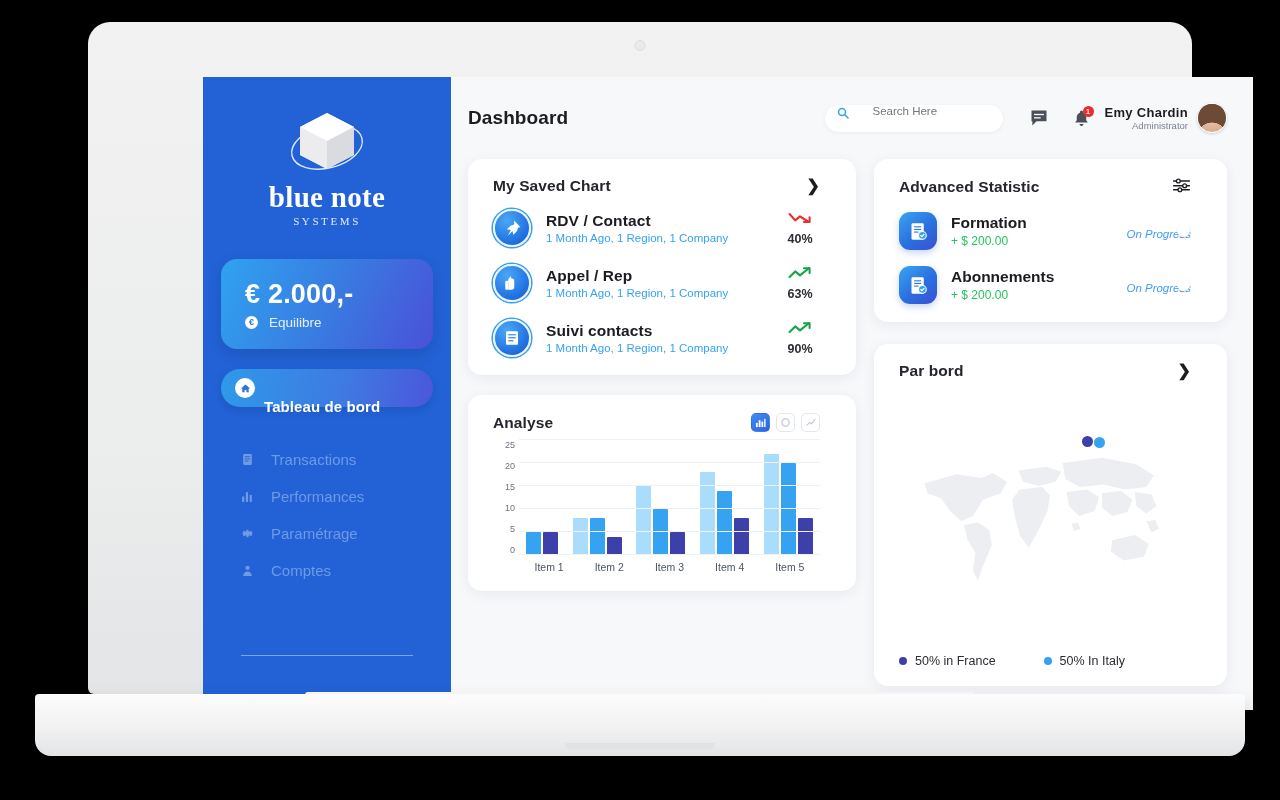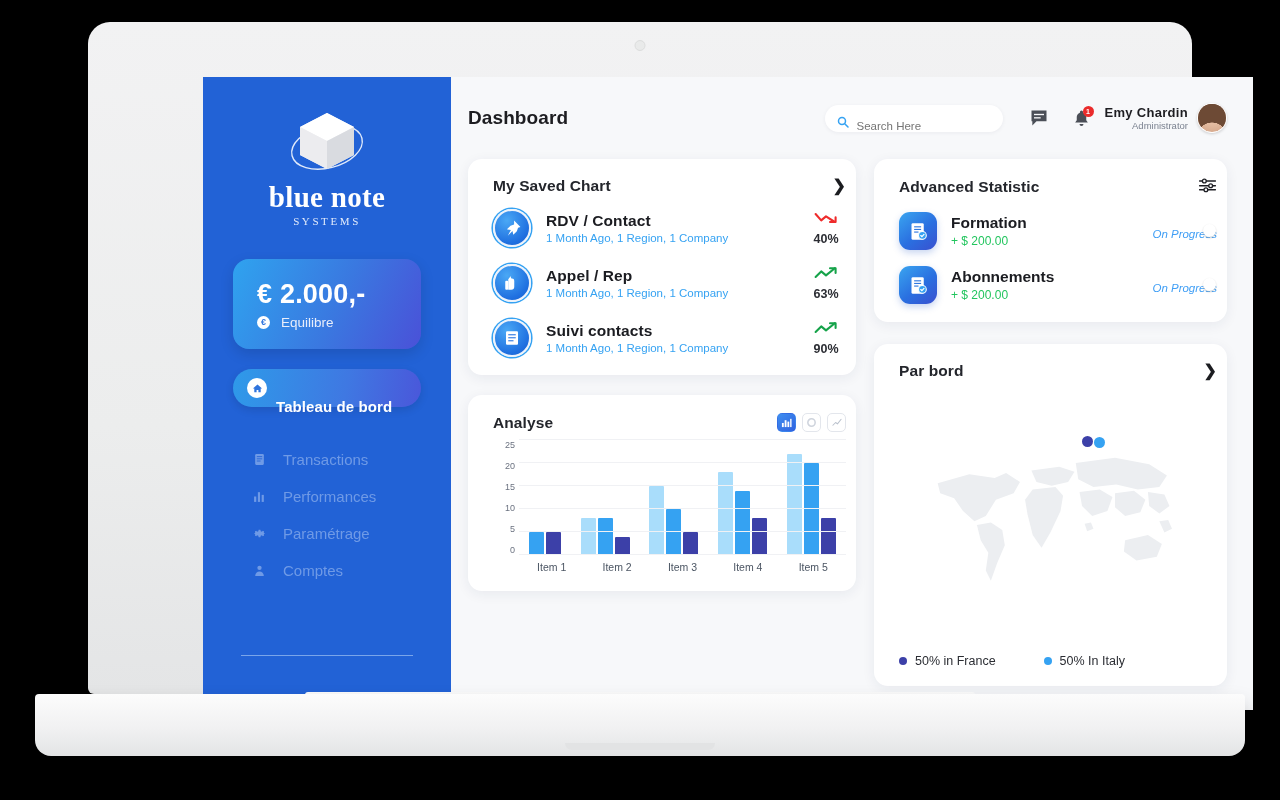--- a/index.html
+++ b/index.html
@@ -56,21 +56,21 @@
   .shadowfloor{
     position:absolute; left:60px; bottom:4px; width:1160px; height:16px;
     background: radial-gradient(ellipse at center, rgba(0,0,0,.45) 0%, rgba(0,0,0,0) 72%);
   }
 
   
   .sidebar {
     width: 248px; flex: 0 0 248px;
     background: #2262d6;
     color: #fff;
-    padding: 22px 12px 0;
+    padding: 22px 0 0;
     position: relative;
   }
   .brand { text-align: center; padding-top: 6px; }
   .logo-cube { margin: 0 auto; display:block; }
   .brand-name {
     font-family: "Liberation Serif", serif;
     font-size: 29px; font-weight: 700; letter-spacing: .3px;
     color:#fff; margin-top: 4px;
   }
   .brand-sub {
@@ -125,21 +125,21 @@
   .main { flex:1; display:flex; flex-direction:column; background:#f7f8fa; }
 
   .topbar {
     height: 82px; display:flex; align-items:center;
     padding: 0 26px 0 17px; gap: 10px;
   }
   .page-title { font-size: 19px; font-weight:700; color:#1d1d21; letter-spacing:.1px; }
   .spacer { flex:1; }
   .search-box {
     width: 178px; height: 27px; border-radius:14px; background:#fff;
-    display:flex; align-items:flex-end; gap:8px; padding:0 12px;
+    display:flex; align-items:flex-start; gap:24px; padding:0 12px;
     box-shadow: 0 1px 4px rgba(30,40,70,.06);
   }
   .search-box input {
     border:none; outline:none; background:transparent;
     font-family:"Liberation Sans",sans-serif; font-size:11.5px; color:#9aa1ad; width:100%;
   }
   .icon-btn { cursor:pointer; display:flex; align-items:center; position:relative; }
   .badge-dot {
     position:absolute; top:-3px; right:-3px;
     width:11px; height:11px; border-radius:50%; background:#ea2b2b;
@@ -166,21 +166,21 @@
   
   .content {
     flex:1; display:flex; gap:18px; padding: 0 26px 24px 17px;
   }
   .col-left { width: 388px; display:flex; flex-direction:column; gap:20px; }
   .col-right { flex:1; display:flex; flex-direction:column; gap:22px; }
 
   .card {
     background:#fff; border-radius:14px;
     box-shadow: 0 3px 13px rgba(35,48,80,.07);
-    padding: 18px 10px 18px 25px;
+    padding: 18px 36px 18px 25px;
   }
   .card-head { display:flex; align-items:center; justify-content:space-between; }
   .card-title { font-size:15.5px; font-weight:600; color:#24262c; letter-spacing:.1px; }
   .chev { color:#1b1c20; font-size:16px; font-weight:700; cursor:pointer; line-height:1; }
 
   
   .saved-list { margin-top: 14px; display:flex; flex-direction:column; gap:17px; }
   .saved-row { display:flex; align-items:center; gap:15px; }
   .saved-ico {
     width:38px; height:38px; border-radius:50%;

